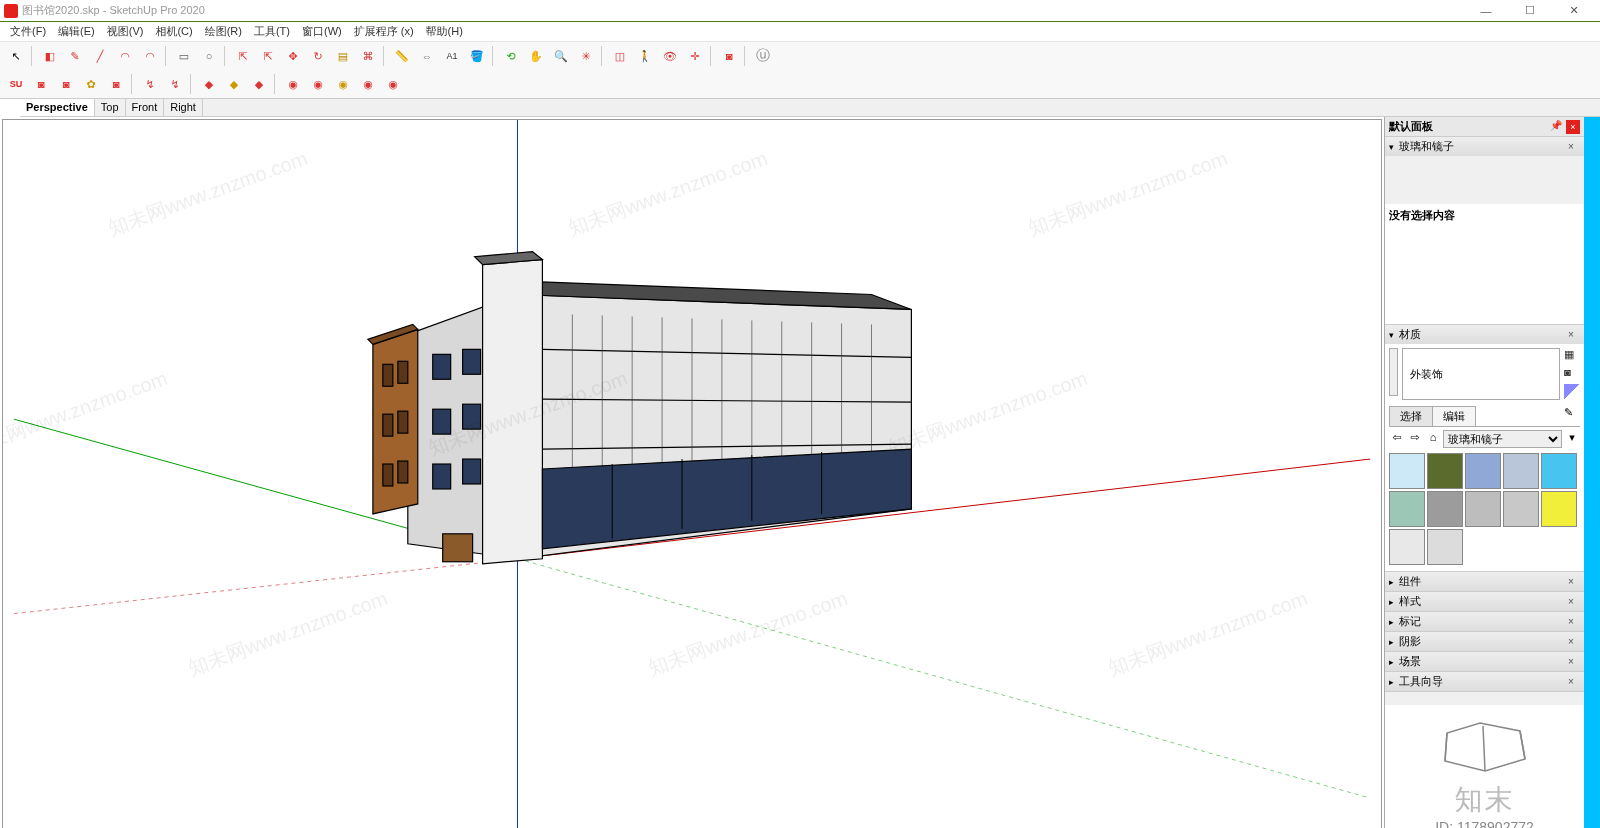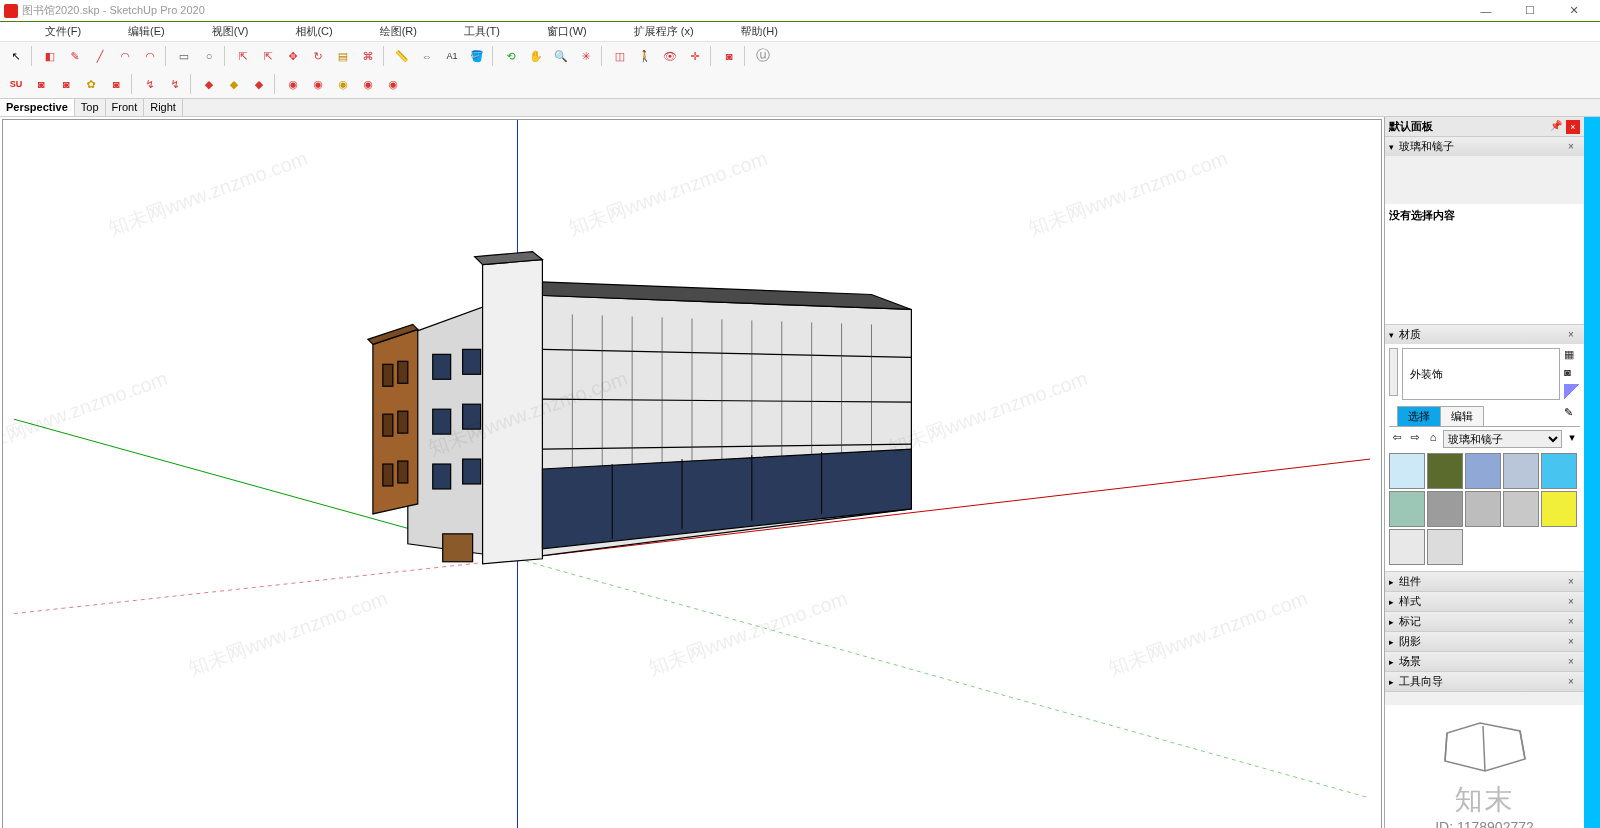--- a/index.html
+++ b/index.html
@@ -3,26 +3,26 @@
 <meta charset="utf-8">
 <style>
 * { margin:0; padding:0; box-sizing:border-box; font-family:"Microsoft YaHei","SimSun",sans-serif; font-size:11px; user-select:none; }
 body { width:1600px; height:828px; background:#fff; overflow:hidden; position:relative; }
 .titlebar { height:22px; background:#fff; display:flex; align-items:center; padding:0 4px; border-bottom:1px solid #4d7c0f; }
 .titlebar .app-icon { width:14px; height:14px; background:#e2211c; border-radius:2px; margin-right:4px; }
 .titlebar .title { color:#999; font-size:11px; }
 .titlebar .spacer { flex:1; }
 .winbtn { width:44px; height:22px; display:flex; align-items:center; justify-content:center; color:#555; }
 .menubar { height:20px; background:#fff; display:flex; align-items:center; padding:0 4px; border-bottom:1px solid #e5e5e5; }
-.menubar .menu-item { padding:2px 6px; color:#333;margin-left:35px; }
+.menubar .menu-item { padding:2px 6px; color:#333; }
 .toolbars { background:#f8f8f8; border-bottom:1px solid #ccc; }
 .toolbar-row { display:flex; align-items:center; padding:2px 4px; gap:1px; flex-wrap:wrap; }
 .tool { width:24px; height:24px; display:flex; align-items:center; justify-content:center; border:1px solid transparent; }
 .tool-sep { width:4px; height:20px; border-left:1px solid #ccc; margin:0 2px; }
-.viewtabs { height:18px; background:#f0f0f0; display:flex; font-family:monospace; font-size:10px; border-bottom:1px solid #ccc; }
+.viewtabs { height:18px; background:#f0f0f0; display:flex; font-family:monospace; font-size:10px; border-bottom:1px solid #ccc;margin-left:20px; }
 .viewtab { padding:2px 6px; border-right:1px solid #ccc; }
 .viewtab.active { background:#fff; font-weight:bold; }
 .main-area { display:flex; height:718px; }
 .viewport { flex:1; background:#fff; position:relative; overflow:hidden; border:1px solid #999; margin:2px; }
 .viewport svg { width:100%; height:100%; }
 .right-strip { width:16px; background:#00bfff; }
 .tray-panel { width:200px; background:#f0f0f0; border-left:1px solid #aaa; display:flex; flex-direction:column; }
 .tray-header { background:#e8e8e8; padding:2px 4px; display:flex; align-items:center; border-bottom:1px solid #ccc; }
 .tray-header .title { flex:1; font-weight:bold; }
 .pin-icon { width:14px; height:14px; font-size:10px; text-align:center; }
@@ -34,21 +34,21 @@
 .panel-section-header .x { width:12px; font-size:10px; color:#555; }
 .entity-info { background:#fff; padding:4px; min-height:120px;margin-top:48px; }
 .materials-body { background:#fff; padding:4px; }
 .mat-preview-row { display:flex; gap:4px; }
 .mat-preview { width:48px; height:48px; border:1px solid #aaa; background:#eee; }
 .mat-name-input { flex:1; height:18px; border:1px solid #aaa; padding:0 7px; font-size:11px; }
 .mat-side-icons { display:flex; flex-direction:column; gap:2px; }
 .mat-side-icons div { width:16px; height:16px; }
 .mat-tabs { display:flex; margin-top:6px; }
 .mat-tab { padding:2px 10px; border:1px solid #aaa; border-bottom:none; background:#f5f5f5; margin-right:-1px; }
-.mat-tab.active { background:#0ea5e9;margin-left:8px; }
+.mat-tab.active { background:#e5e5e5; }
 .pencil-right { margin-left:auto; width:16px; height:16px; }
 .mat-nav { display:flex; align-items:center; gap:2px; padding:3px 0; border-top:1px solid #aaa; }
 .mat-nav select { flex:1; height:18px; font-size:11px; border:1px solid #aaa; }
 .mat-nav .navbtn { width:16px; height:16px; text-align:center; font-size:11px; }
 .swatches { display:flex; flex-wrap:wrap; gap:2px; padding:2px 0; background:#fff; }
 .swatch { width:36px; height:36px; border:1px solid #888; }
 .collapsed-sections .panel-section-header { background:linear-gradient(#eee,#ddd); }
 .flex-spacer { flex:1; background:#f0f0f0; }
 .corner-block { height:130px; background:#fff; position:relative; display:flex; flex-direction:column; align-items:center; justify-content:flex-end; }
 .corner-block .line3d { font-size:28px; color:#bbb; font-family:serif; letter-spacing:2px; }

